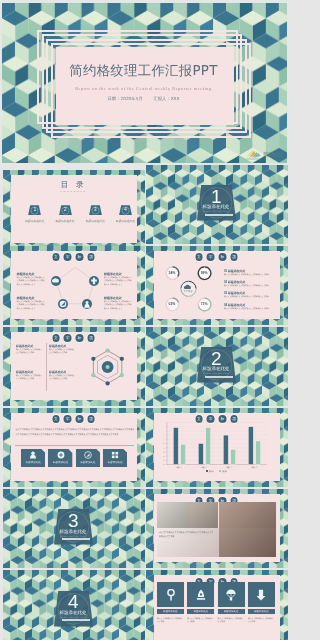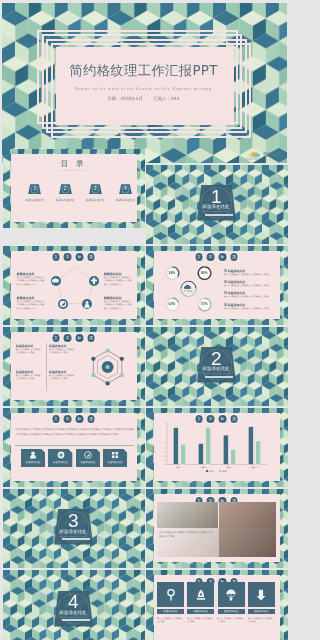--- a/index.html
+++ b/index.html
@@ -199,21 +199,21 @@
     <svg width="17" height="11" viewBox="0 0 34 22">
       <path d="M2 18 L14 3 L18 8 Z" fill="#e8cf4a"></path>
       <path d="M8 18 L18 4 L22 10 Z" fill="#e8783c"></path>
       <path d="M13 18 L23 6 L27 12 Z" fill="#4aa64a"></path>
       <path d="M18 18 L27 8 L31 14 Z" fill="#3f8fd0"></path>
       <path d="M1 19 L33 19 L28 21 L4 21 Z" fill="#8f9ba3"></path>
     </svg>
     <span class="cjk" style="font-size:5.2px;color:#6a7880;font-weight:bold;">熊猫办公</span>
   </div>
 </div>
-<div class="slide" style="left:2.5px;top:149px;width:142px;height:79.3px;">
+<div class="slide" style="left:2.5px;top:170px;width:142px;height:79.3px;">
   <svg class="bg">
         <rect width="100%" height="100%" fill="url(#cubes)"></rect>
       </svg>
   <div class="panel" style="left:8px;top:5.2px;width:126px;height:67.5px;"></div>
   <div class="cjk" style="position:absolute;left:0;top:10.8px;width:100%;text-align:center;font-size:7.6px;line-height:8px;color:#4a6a7a;letter-spacing:2.6px;">目 录</div>
   <div style="position:absolute;left:0;top:19.8px;width:100%;text-align:center;font-size:2.5px;line-height:3px;color:#b09aa0;letter-spacing:1.6px;">CONTENTS</div>
   <div style="position:absolute;left:25.9px;top:34.5px;width:13px;">
     <svg width="13" height="10.8" viewBox="0 0 13 10.8">
       <polygon points="2.2,0.3 10.8,0.3 13,10.6 0,10.6" fill="#3a6b80"></polygon>
       <circle cx="6.5" cy="5.6" r="3.6" fill="none" stroke="#cfe1e8" stroke-width="0.5" opacity="0.75"></circle>

